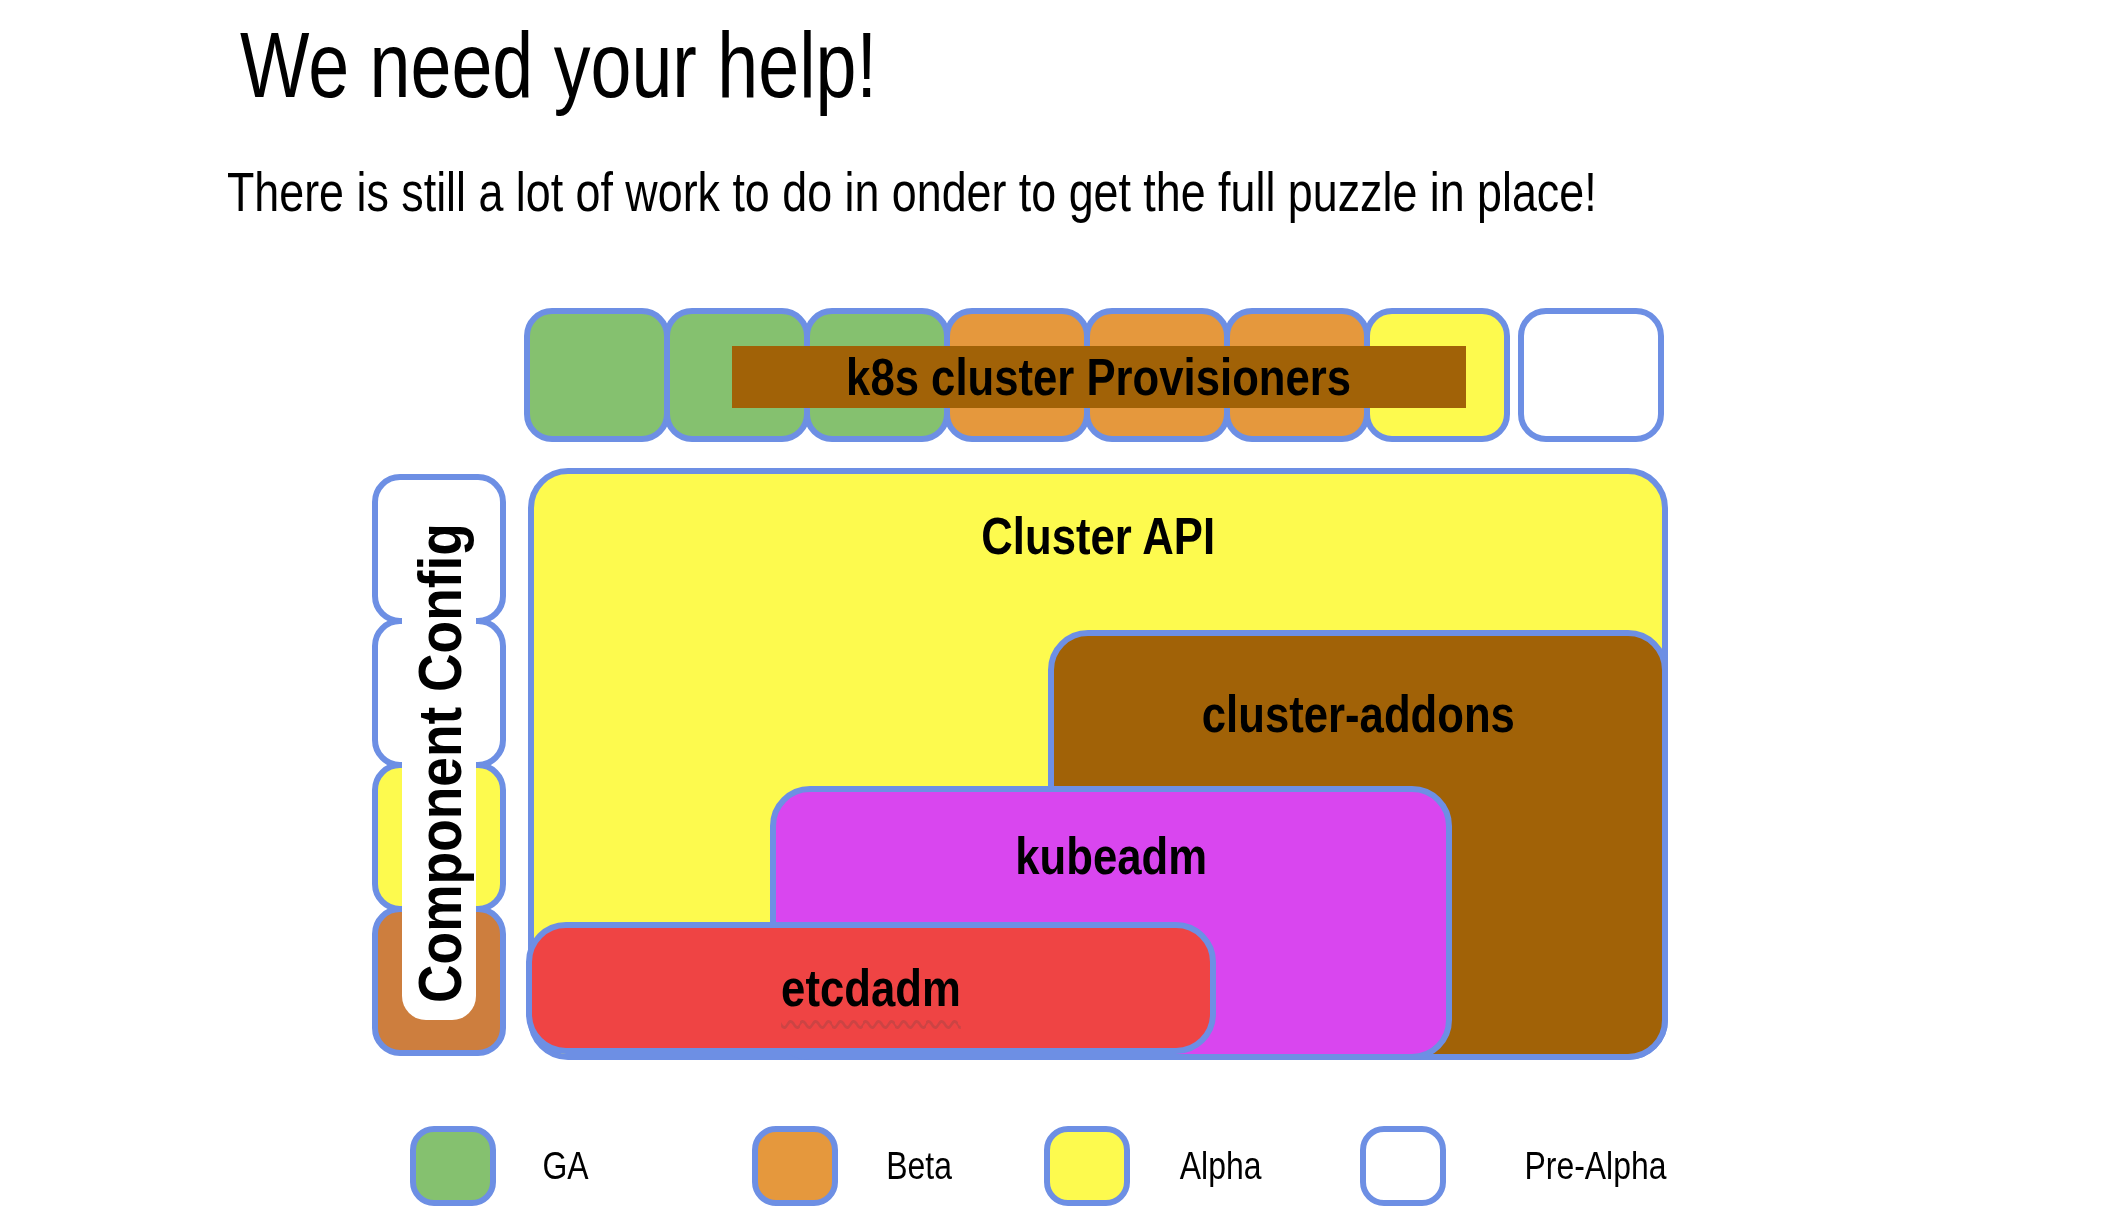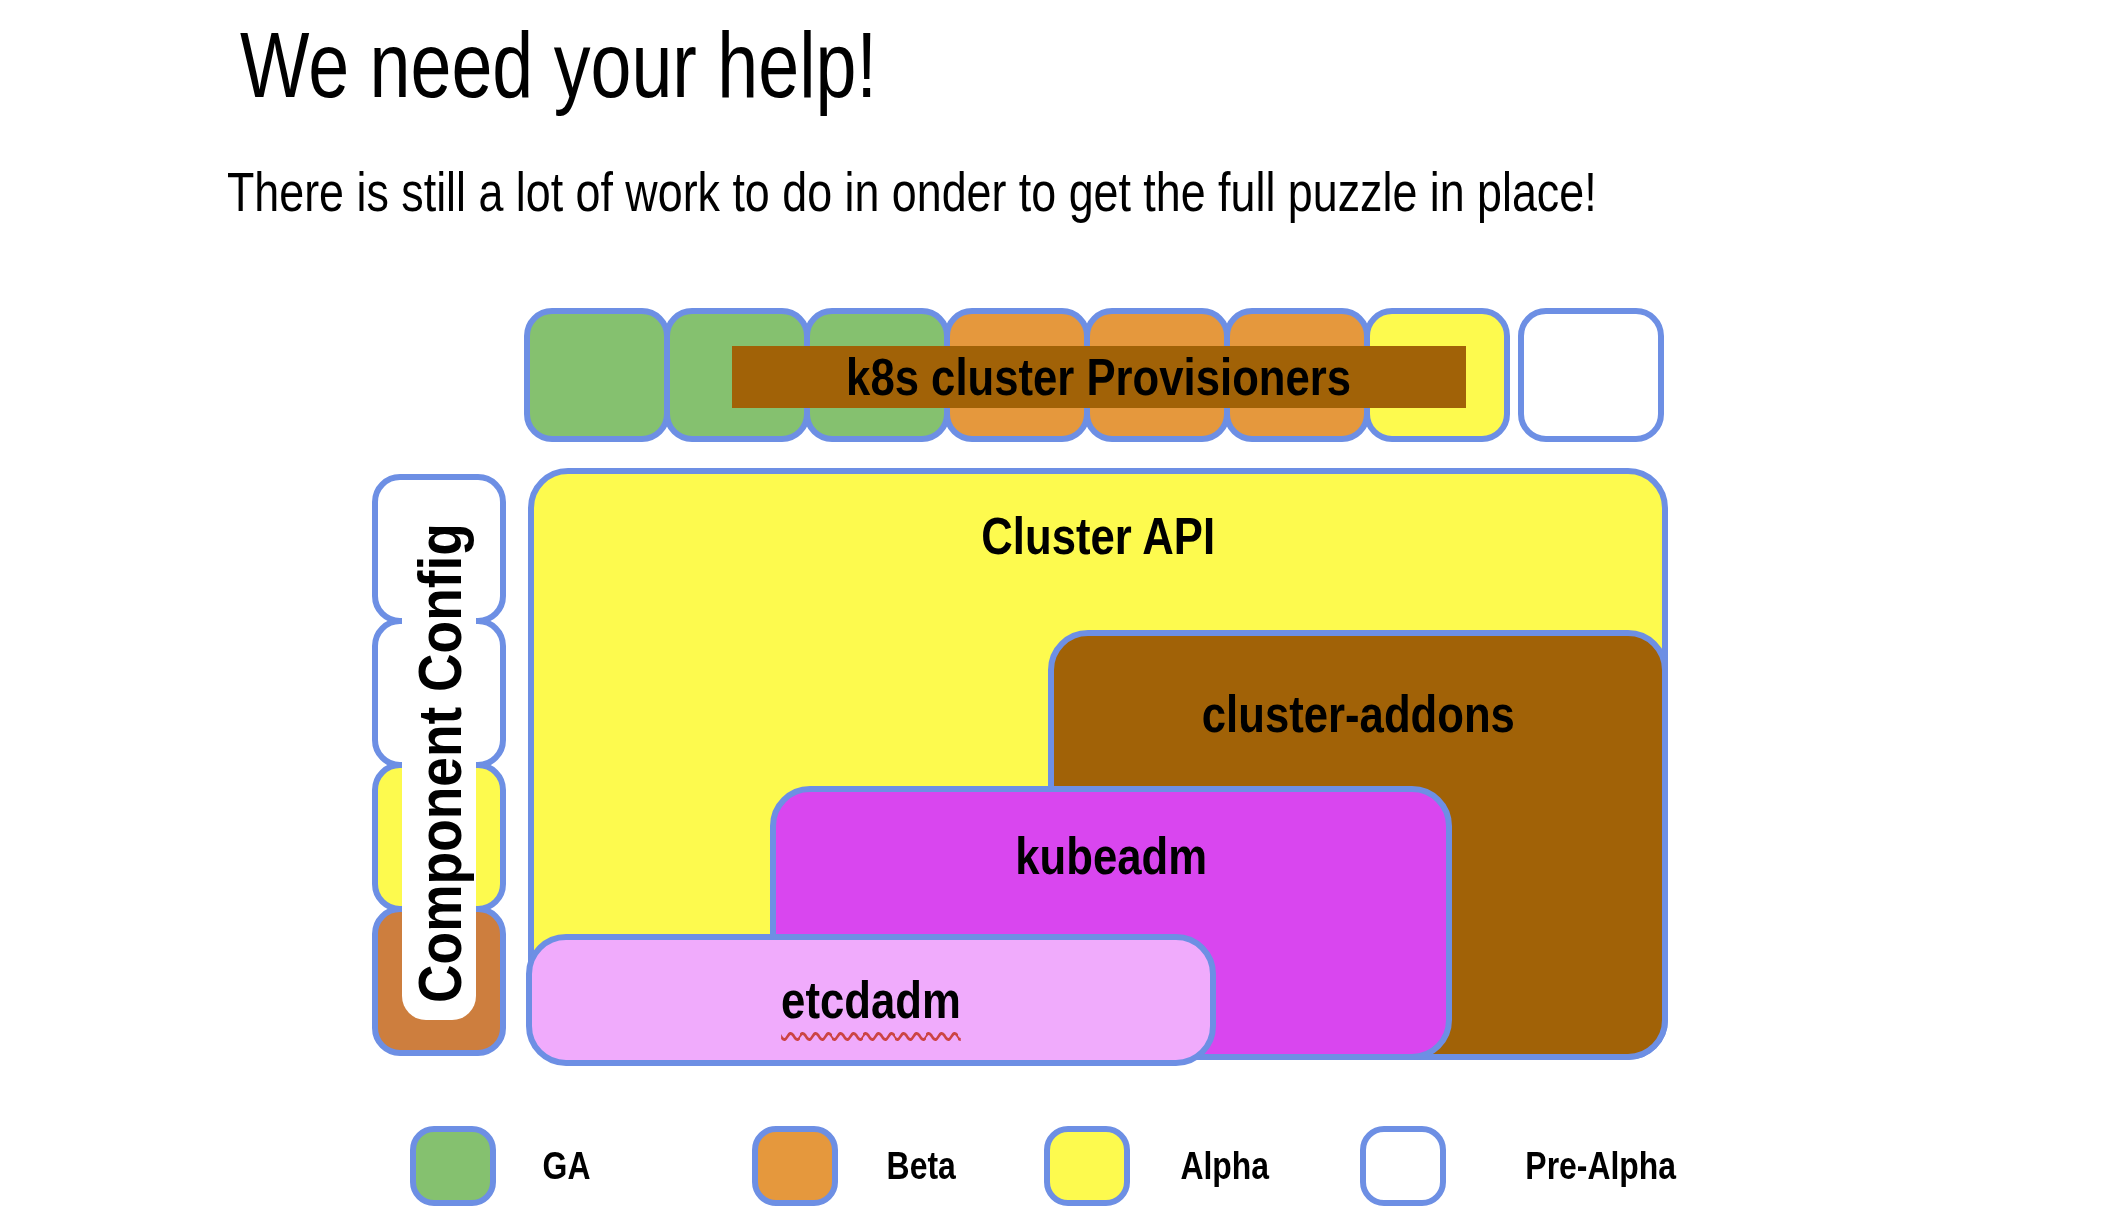--- a/index.html
+++ b/index.html
@@ -39,21 +39,21 @@
   .box-cluster-addons .box-label { margin-top:48px; }
   .box-kubeadm        { left:770px;  top:786px; width:682px;  height:274px; z-index:3; }
   .box-kubeadm .box-label { margin-top:34px; }
   .box-etcdadm        { left:526px;  top:922px; width:690px;  height:132px; z-index:4; align-items:center; }
   .box-etcdadm .box-label { margin-top:0; }
 
   .squiggle { text-decoration:underline; text-decoration-style:wavy; text-decoration-color:var(--squiggle);
               text-decoration-thickness:3px; text-underline-offset:14px; }
 
   
-  .legend-item { position:absolute; top:1126px; display:flex; align-items:center; height:80px;font-weight:bold; }
+  .legend-item { position:absolute; top:1126px; display:flex; align-items:center; height:80px; }
   .legend-item:nth-child(1) { left:410px; }
   .legend-item:nth-child(2) { left:752px; }
   .legend-item:nth-child(3) { left:1044px; }
   .legend-item:nth-child(4) { left:1360px;gap:23px; }
   .swatch { width:86px; height:80px; box-sizing:border-box; border:6px solid var(--border); border-radius:24px; background:#fff; flex:none; }
   .legend-text { font-size:38px; margin-left:42px; }
 </style>
 </head>
 <body>
 
@@ -92,21 +92,21 @@
   </div>
 
   <div class="box box-cluster-addons" style="background-color: #a16207;">
     <span class="box-label cond">cluster-addons</span>
   </div>
 
   <div class="box box-kubeadm" style="background-color: #d946ef;">
     <span class="box-label cond">kubeadm</span>
   </div>
 
-  <div class="box box-etcdadm" style="background-color: #f0abfc; margin-top: 12px;">
+  <div class="box box-etcdadm" style="background-color: #ef4444;">
     <span class="box-label cond squiggle">etcdadm</span>
   </div>
 
   <div class="legend">
     <div class="legend-item">
       <span class="swatch" style="background-color: rgb(133, 193, 111);"></span>
       <span class="legend-text cond">GA</span>
     </div>
     <div class="legend-item">
       <span class="swatch" style="background-color: rgb(229, 152, 61);"></span>

